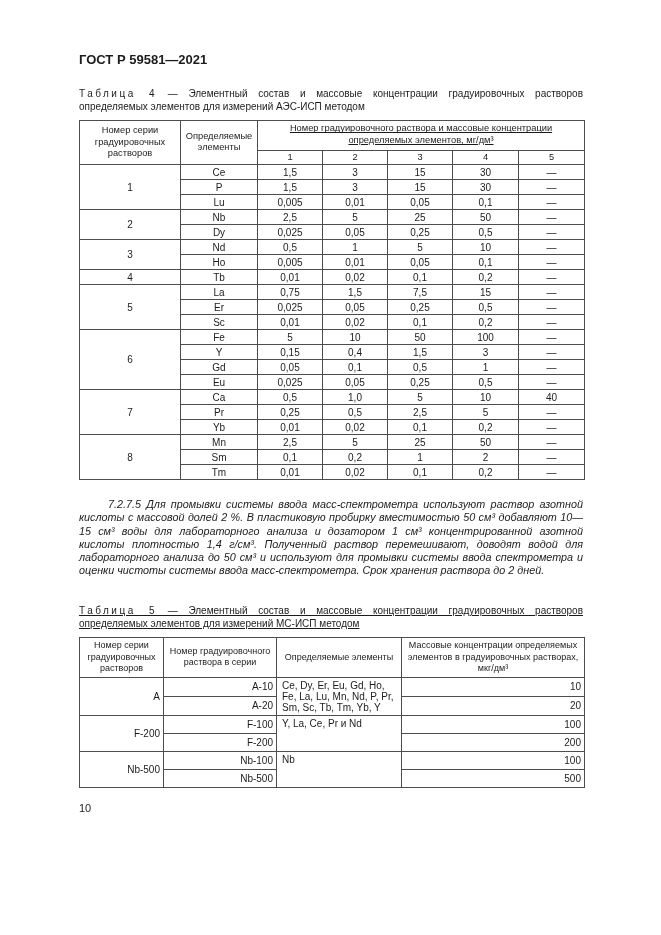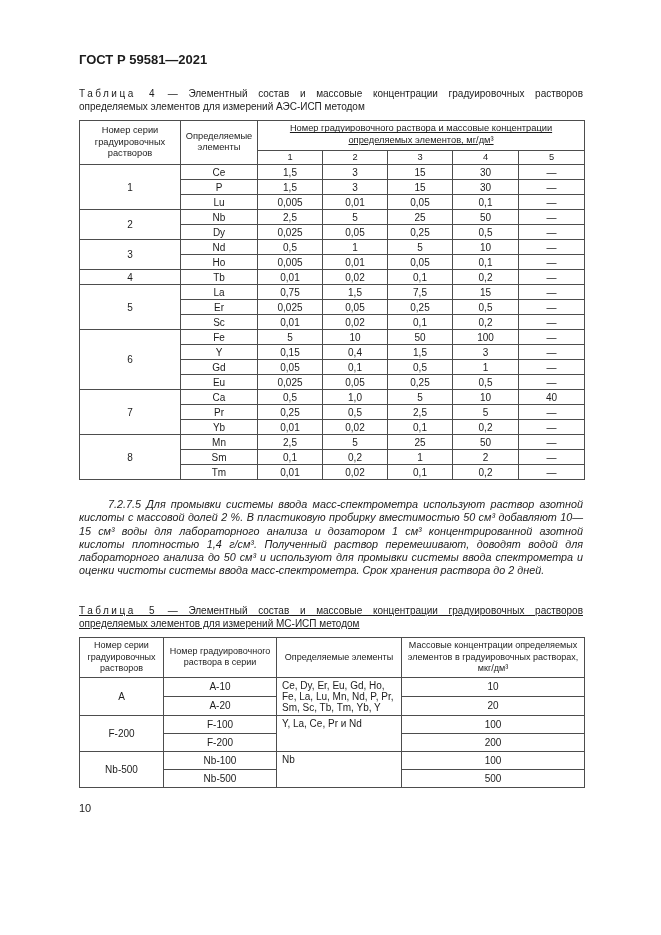--- a/index.html
+++ b/index.html
@@ -25,21 +25,21 @@
   }
   th, td { border: 1px solid #4d4d4d; padding: 1px 3px; }
   th {
     font-weight: normal; font-size: 9.3px; line-height: 1.25;
     text-align: center; vertical-align: middle;
   }
   td { text-align: center; vertical-align: middle; height: 15px; }
   .t4 .h-span { height: 30px; text-decoration: underline; }
   .t4 .h-num { height: 14px; }
   .t5 th { height: 40px; font-size: 9px; }
-  .t5 td { height: 18px; }
+  .t5 td { height: 18px; text-align: right; }
   .t5 .elements-cell { text-align: left; vertical-align: top; padding: 2px 5px; }
   p.body-text {
     font-size: 10.8px; line-height: 1.22; text-align: justify;
     margin: 0; text-indent: 29px;
   }
   p.after-table { margin-top: 18px; font-style: italic; }
   .caption-gap { margin-top: 28px; text-decoration: underline; }
   p.closing { margin-top: 14px; }
   .page-number { font-size: 11px; margin-top: 14px; }
 </style>

